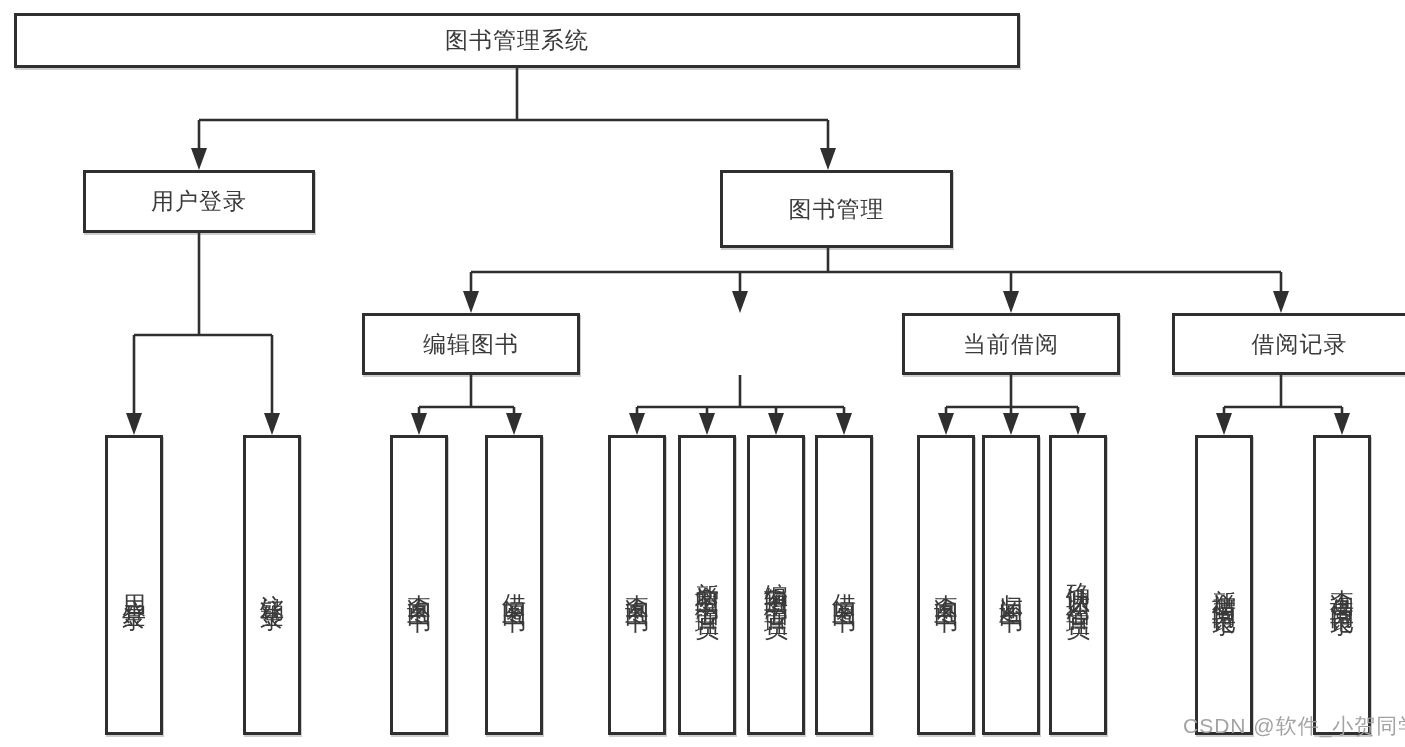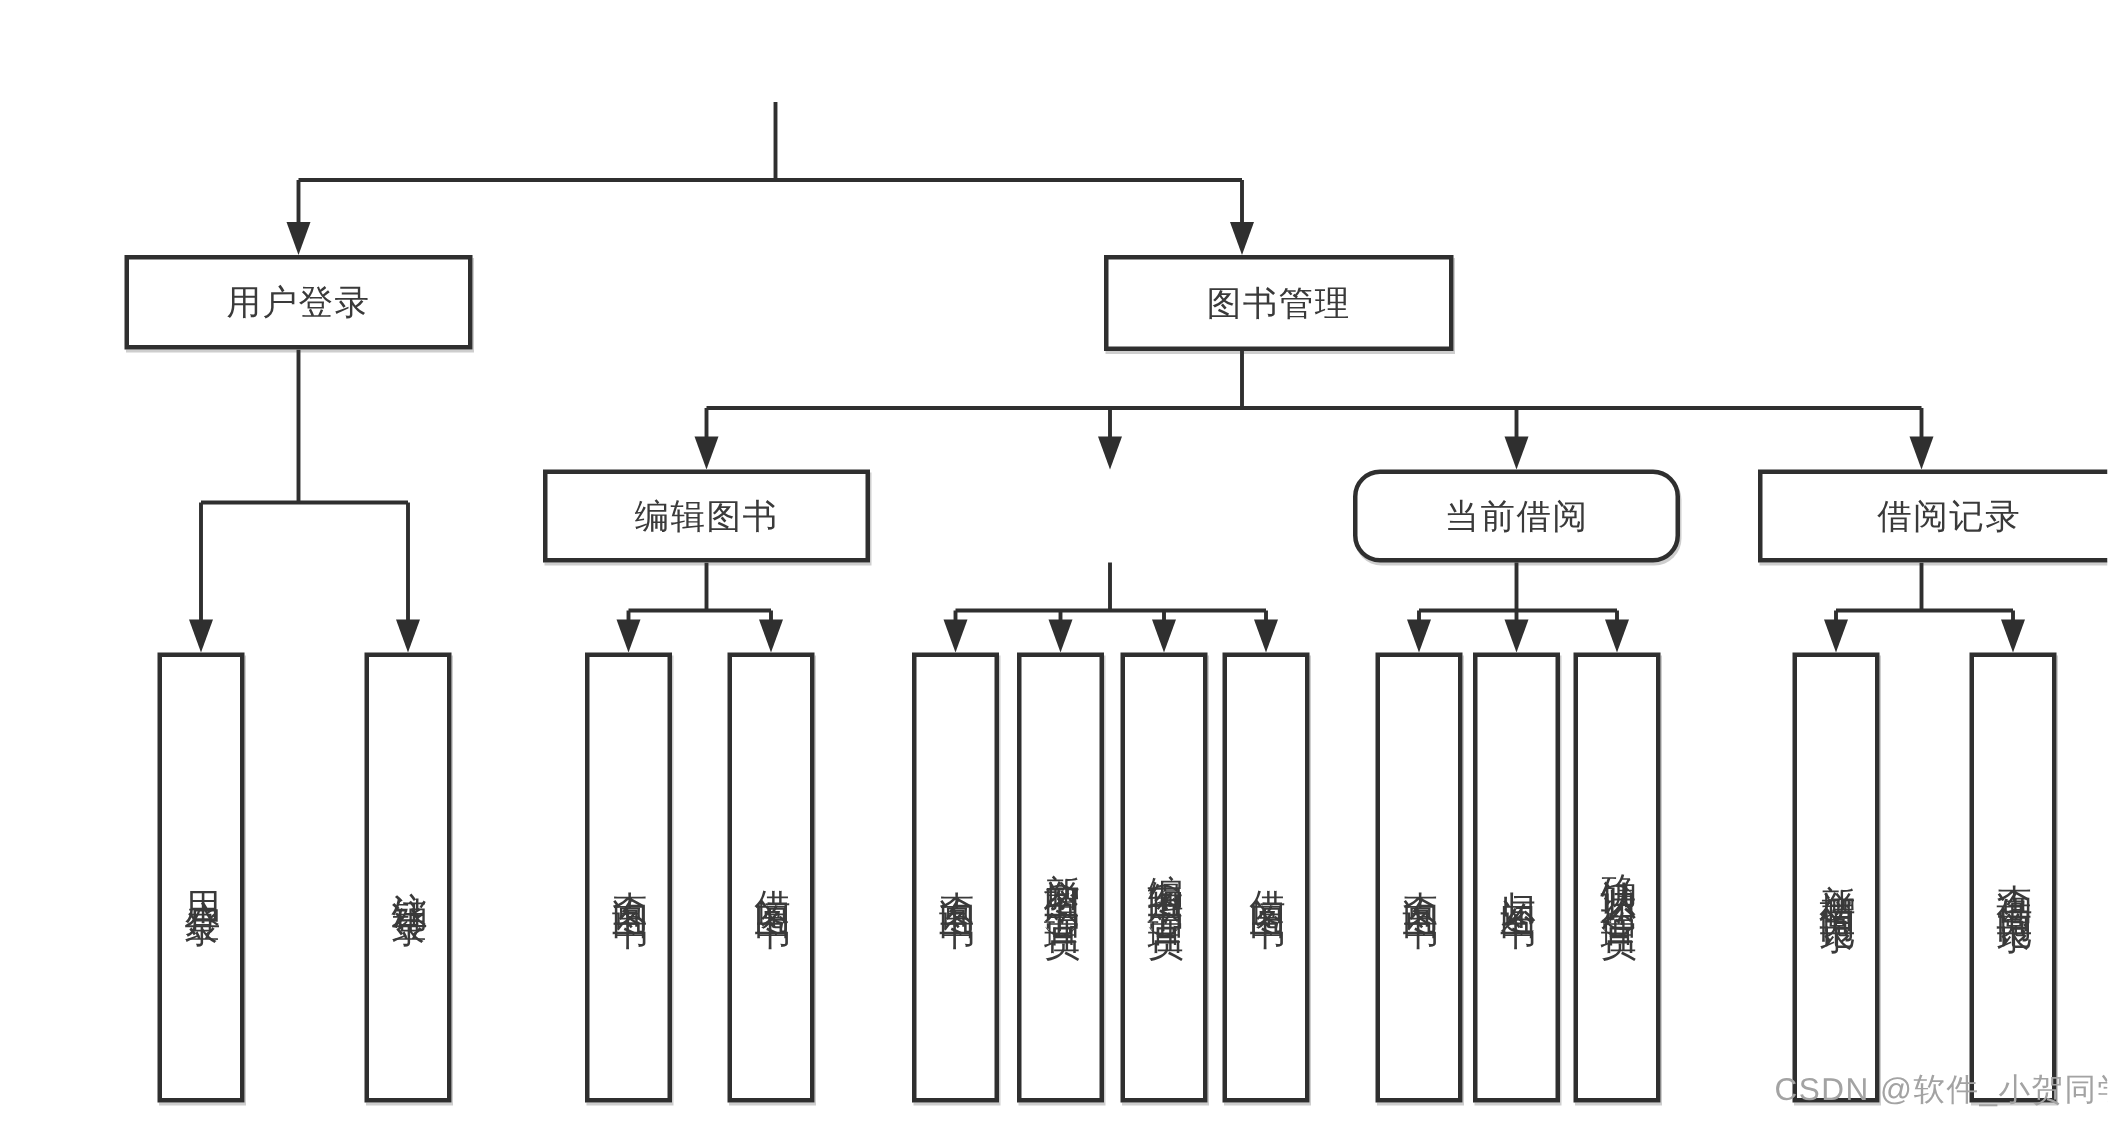--- a/index.html
+++ b/index.html
@@ -121,26 +121,27 @@
     <polygon class="ahead" points="1070,413 1086,413 1078,435"></polygon>
 
     <line class="cline" x1="1281" y1="375" x2="1281" y2="408"></line>
     <line class="cline" x1="1224" y1="407" x2="1342" y2="407"></line>
     <line class="cline" x1="1224" y1="407" x2="1224" y2="417"></line>
     <polygon class="ahead" points="1216,413 1232,413 1224,435"></polygon>
     <line class="cline" x1="1342" y1="407" x2="1342" y2="417"></line>
     <polygon class="ahead" points="1334,413 1350,413 1342,435"></polygon>
   </svg>
 
+  <div class="node node-h" style="left:14px; top:13px; width:1006px; height:55px;">图书管理系统</div>
 
   <div class="node node-h" style="left:83px; top:170px; width:232px; height:63px;">用户登录</div>
-  <div class="node node-h" style="left:736px; top:170px; width:233px; height:64px;">图书管理</div>
+  <div class="node node-h" style="left:720px; top:170px; width:233px; height:78px;">图书管理</div>
 
   <div class="node node-h" style="left:362px; top:313px; width:218px; height:62px;">编辑图书</div>
-  <div class="node node-h" style="left:902px; top:313px; width:218px; height:62px;border-radius:18px;">当前借阅</div>
+  <div class="node node-h" style="left:902px; top:313px; width:218px; height:62px;">当前借阅</div>
   <div class="node node-h" style="left:1172px; top:313px; width:255px; height:62px;">借阅记录</div>
 
   <div class="node node-leaf" style="left:105px;">
     <span class="vtext">用户登录</span>
   </div>
   <div class="node node-leaf" style="left:243px;">
     <span class="vtext">注销登录</span>
   </div>
 
   <div class="node node-leaf" style="left:390px;">

